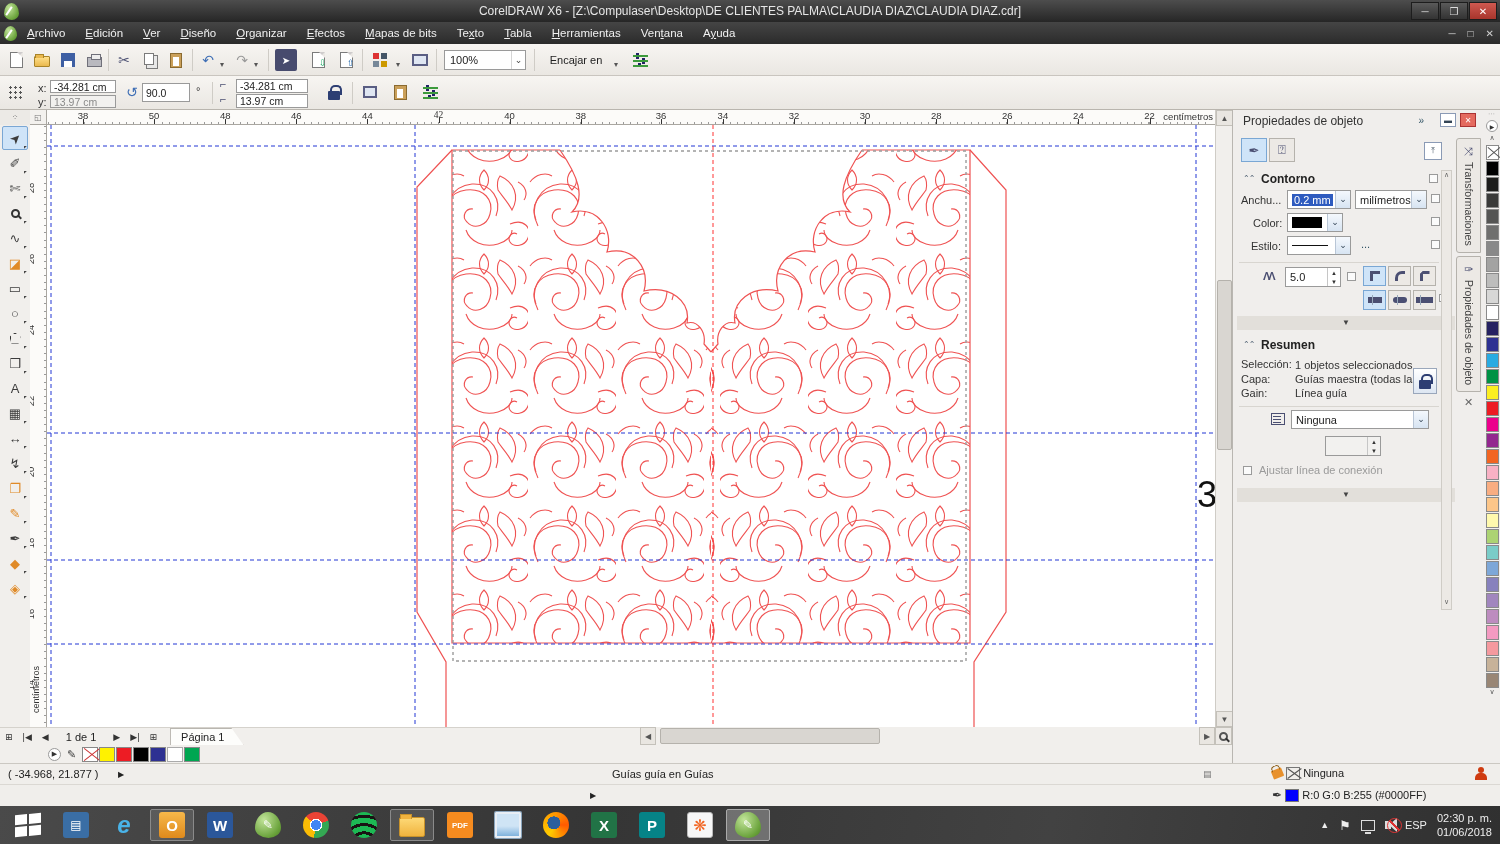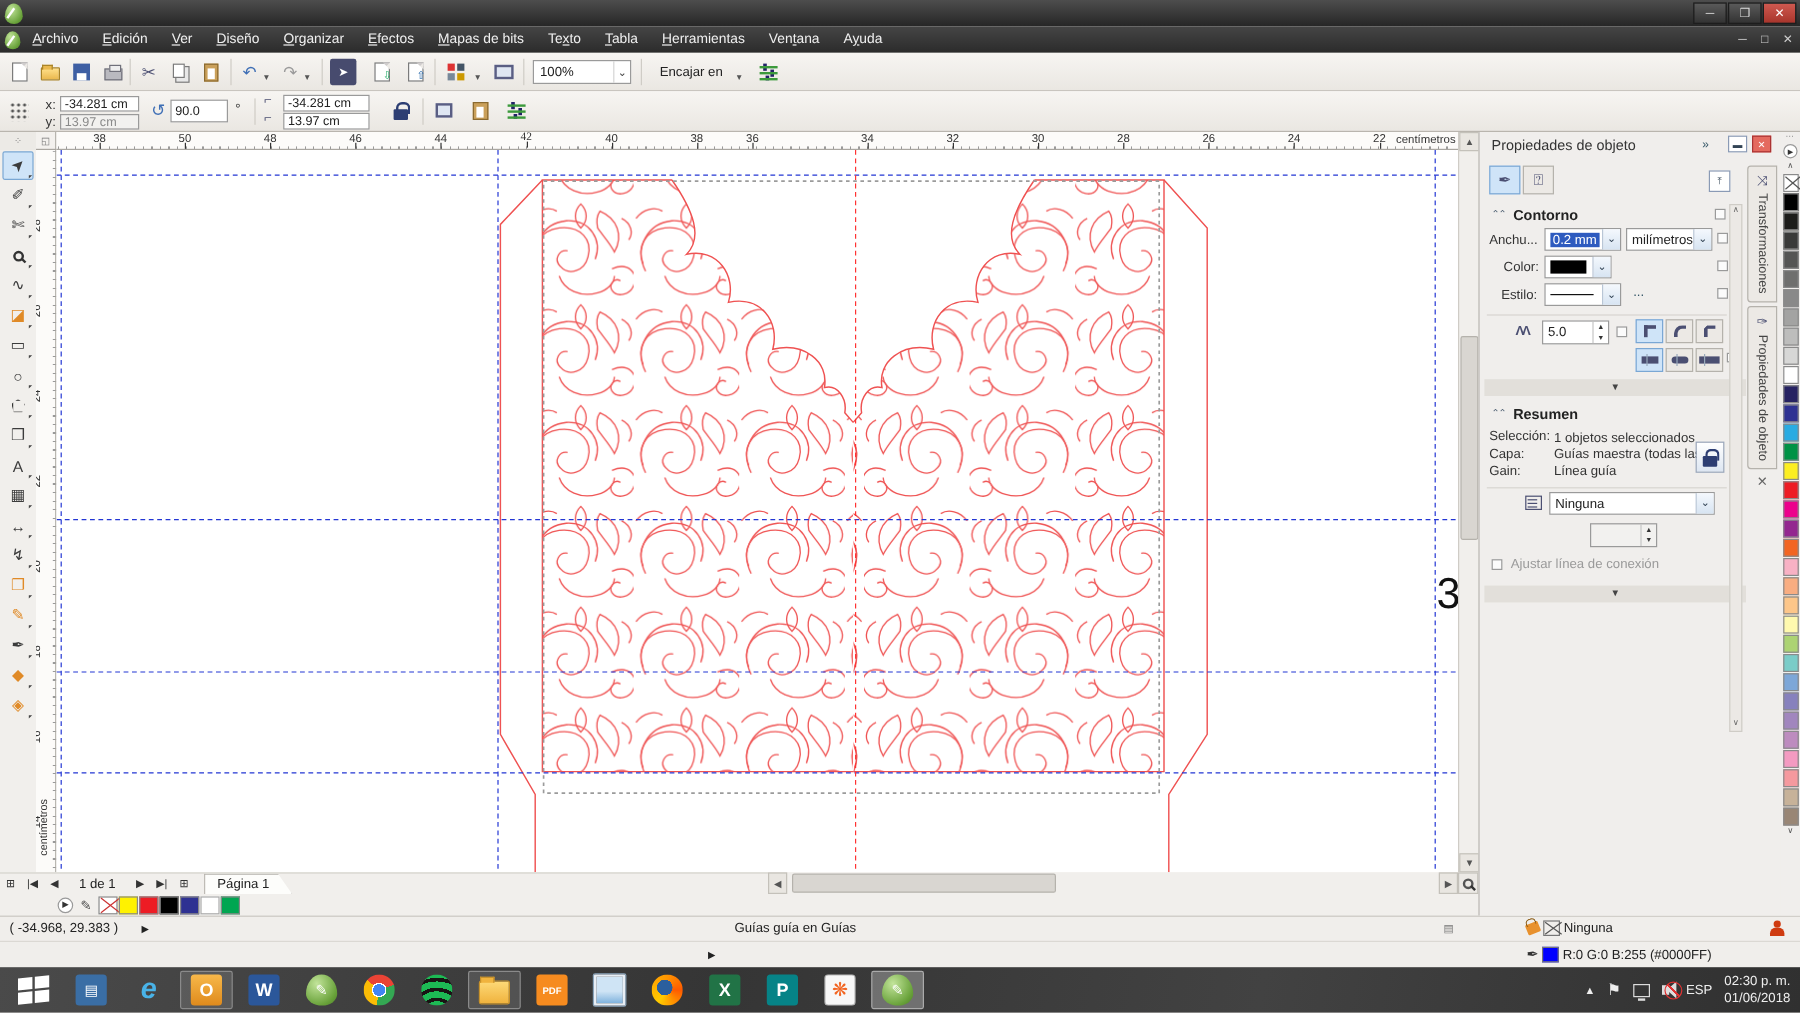--- a/index.html
+++ b/index.html
@@ -284,20 +284,21 @@
   .icon-spk::before { content:''; position:absolute; left:4px; top:-3px; border:7px solid transparent; border-left:none; border-right:8px solid #ddd; }
   .icon-spk::after { content:''; position:absolute; left:2px; top:-3px; width:13px; height:13px;
     border:1.5px solid #d33; border-radius:50%; background:linear-gradient(45deg,transparent 45%,#d33 45% 55%,transparent 55%); }
   .clock { text-align:right; font-size:11px; line-height:14px; margin-right:8px; }
 </style>
 </head>
 <body>
 
 <div class="titlebar">
   <div class="corel-logo"></div>
+  <div class="title">CorelDRAW X6 - [Z:\Compulaser\Desktop\DE CLIENTES PALMA\CLAUDIA DIAZ\CLAUDIA DIAZ.cdr]</div>
   <div class="wincluster">
     <div class="winbtn">─</div>
     <div class="winbtn">❐</div>
     <div class="winbtn close">✕</div>
   </div>
 </div>
 
 <div class="menubar">
   <div class="corel-logo" style="width:13px;height:15px;"></div>
   <div id="menu-items" style="display:flex;">
@@ -442,21 +443,21 @@
 <div class="hruler" id="hruler">
   <span class="unit">centímetros</span>
 <span class="num" style="left: 24px;">38</span>
     <span class="num" style="left: 95.1px;">50</span>
     <span class="num" style="left: 166.2px;">48</span>
     <span class="num" style="left: 237.3px;">46</span>
     <span class="num" style="left: 308.4px;">44</span>
     <span class="num" style="left: 379.5px; font-family: Liberation Serif, serif;">42</span>
     <span class="num" style="left: 450.6px;">40</span>
     <span class="num" style="left: 521.7px;">38</span>
-    <span class="num" style="left: 568px;">36</span>
+    <span class="num" style="left: 602px;">36</span>
     <span class="num" style="left: 663.9px;">34</span>
     <span class="num" style="left: 735px;">32</span>
     <span class="num" style="left: 806.1px;">30</span>
     <span class="num" style="left: 877.2px;">28</span>
     <span class="num" style="left: 948.3px;">26</span>
     <span class="num" style="left: 1019.4px;">24</span>
     <span class="num" style="left: 1090.5px;">22</span>
   </div>
 <div class="vruler" id="vruler">
   <span class="unit">centímetros</span>
@@ -638,21 +639,21 @@
       <div class="swatch" style="background: rgb(255, 242, 0);"></div>
       <div class="swatch" style="background: rgb(237, 28, 36);"></div>
       <div class="swatch" style="background: rgb(0, 0, 0);"></div>
       <div class="swatch" style="background: rgb(46, 49, 146);"></div>
       <div class="swatch white" style="background: rgb(255, 255, 255);"></div>
       <div class="swatch" style="background: rgb(0, 166, 81);"></div>
     </div>
 </div>
 
 <div class="status1">
-  <span class="stext" style="left:8px">( -34.968, 29.383 )</span>
+  <span class="stext" style="left:8px">( -34.968, 21.877 )</span>
   <span class="stext tri" style="left:118px;top:6px">▶</span>
   <span class="stext" style="left:612px">Guías guía en Guías</span>
   <span class="stext" style="left:1203px;top:5px;font-size:9px;color:#777">▤</span>
   <span class="stext" style="left:1272px;top:3px">
     <span class="icon-bucket"></span>
     <span class="sw-mini none"></span>
     <span>Ninguna</span>
   </span>
   <span class="stext icon-person" style="left:1474px;top:3px"></span>
 </div>

